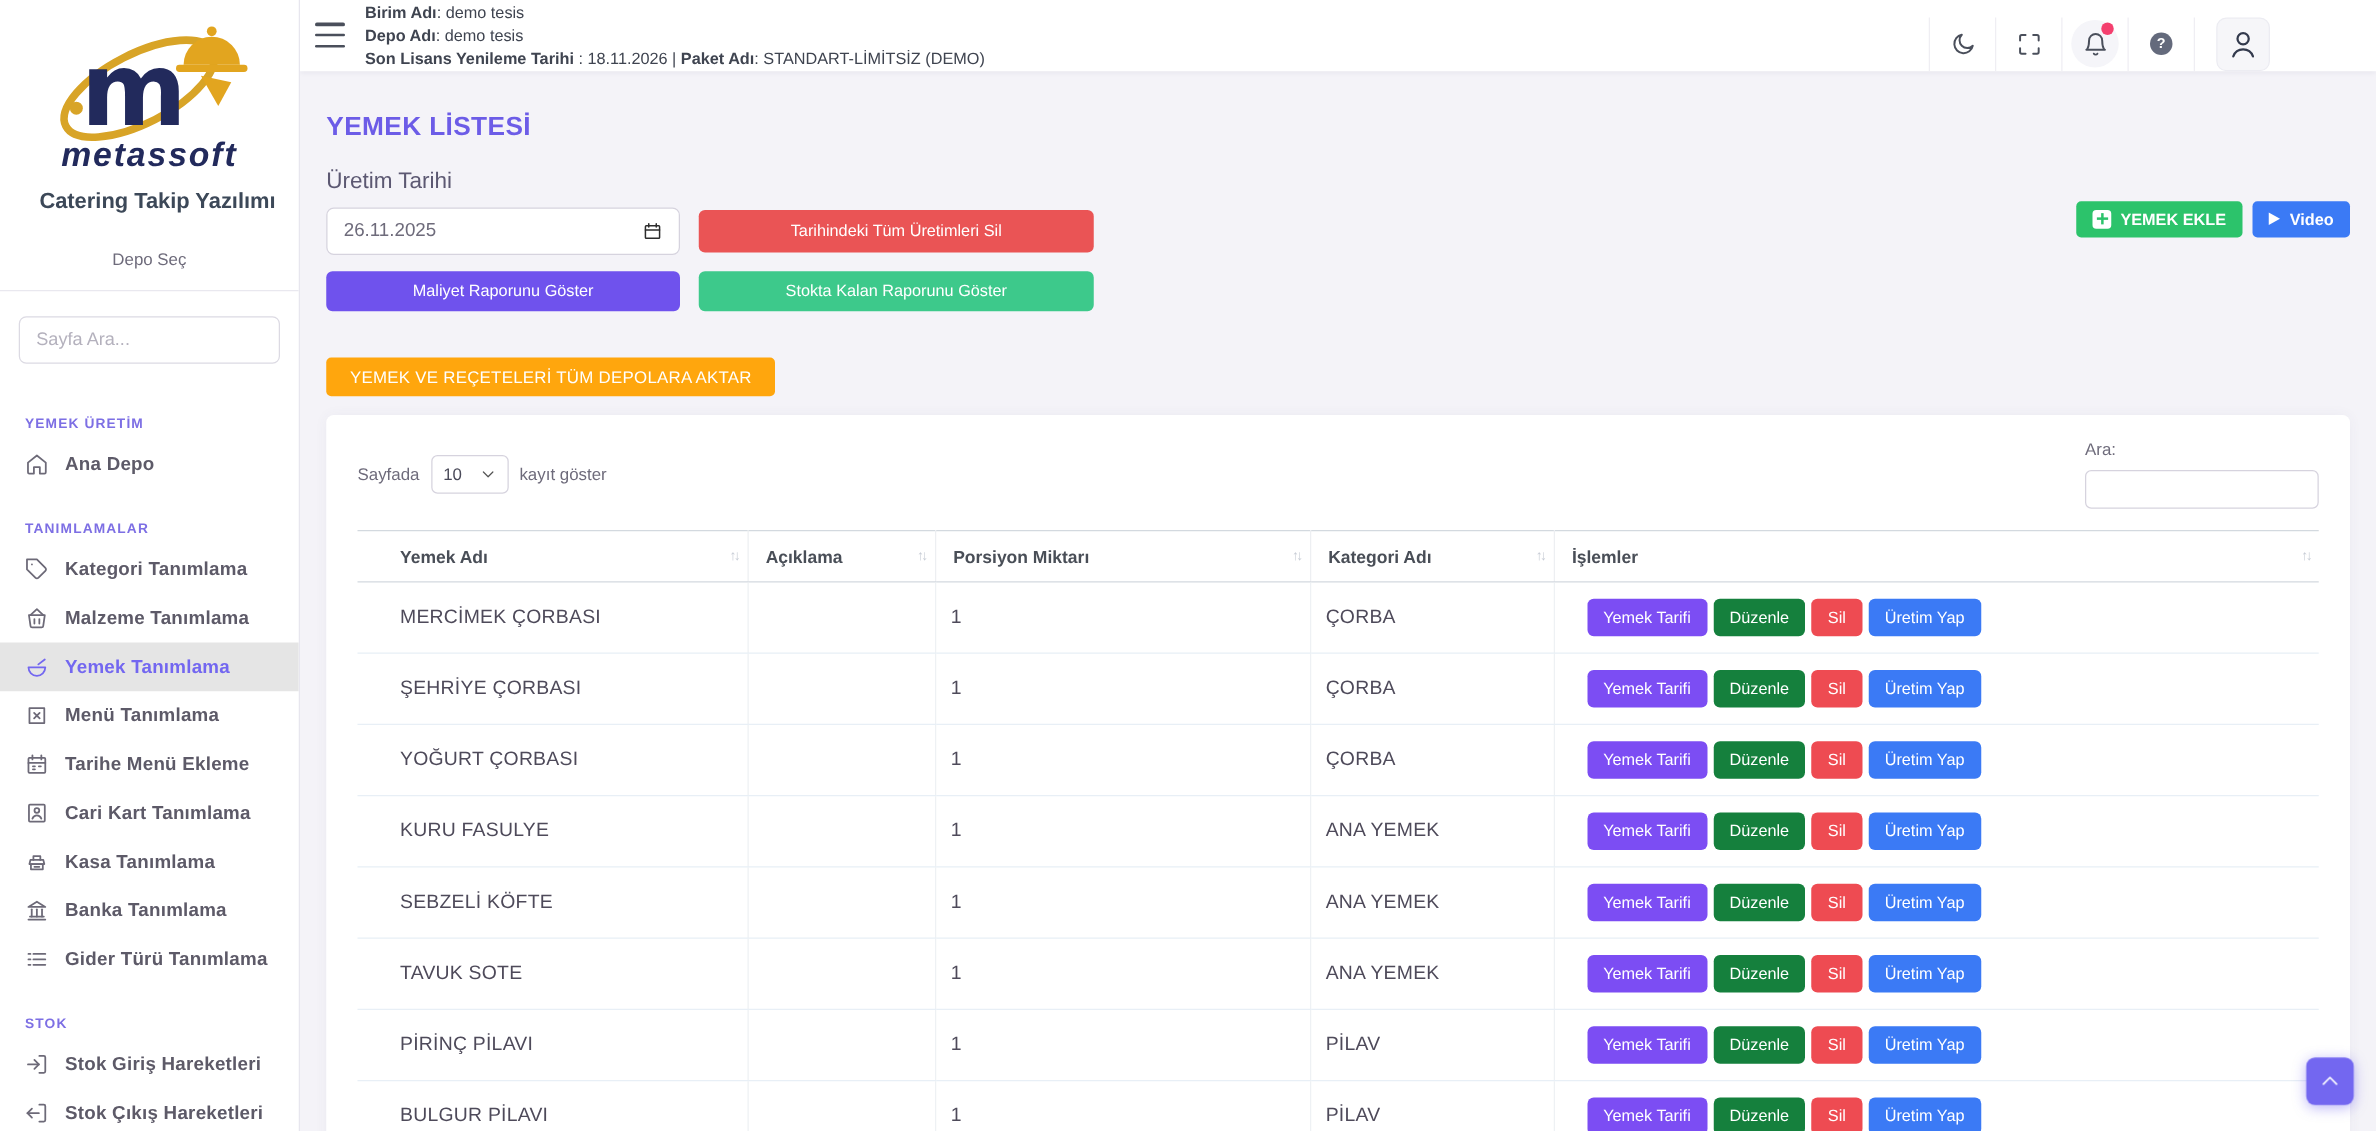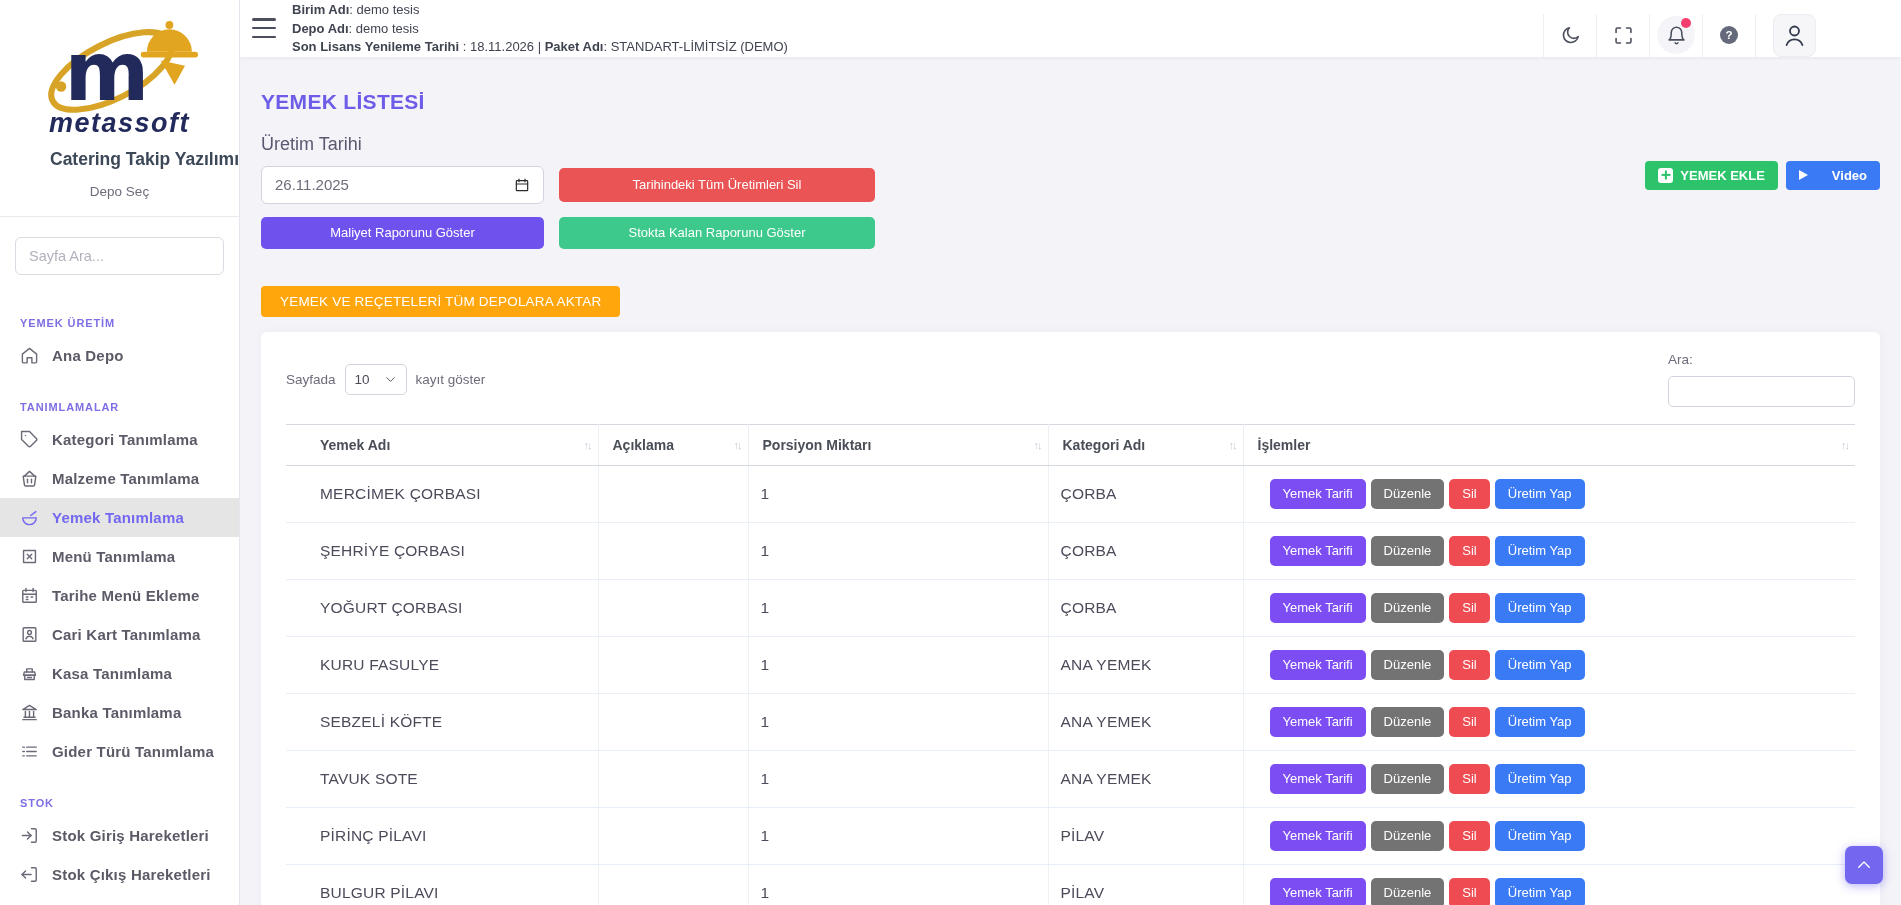--- a/index.html
+++ b/index.html
@@ -5,22 +5,22 @@
   * { box-sizing: border-box; margin: 0; padding: 0; }
   html,body { width:1901px; height:905px; overflow:hidden; }
   body { font-family:"Liberation Sans","DejaVu Sans",sans-serif; background:#f4f3f8; color:#4e4a5a; }
   .app { display:flex; height:100%; }
 
   
   .sidebar { width:240px; min-width:240px; background:#fff; border-right:1px solid #e7e6ee; height:905px; overflow:hidden; z-index:3; }
   .logo-wrap { margin-top:12px; text-align:center; }
   .logo-svg { width:172px; height:104px; }
   .logo-text { font-size:27px; font-weight:bold; color:#222a5c; letter-spacing:1.5px; margin-top:-12px;font-style:italic; }
-  .app-title { font-size:17.5px; font-weight:bold; color:#3c4858; text-align:right; margin-top:10px;padding-left:13px; }
-  .app-subtitle { font-size:13.5px; color:#6e6b7b; text-align:center; margin-top:14px; cursor:pointer; }
+  .app-title { font-size:17.5px; font-weight:bold; color:#3c4858; text-align:center; margin-top:10px;padding-left:13px; }
+  .app-subtitle { font-size:13.5px; color:#6e6b7b; text-align:center; margin-top:29px; cursor:pointer; }
   .side-divider { height:1px; background:#e9e8ef; margin-top:17px; }
   .side-search { padding:20px 15px 16px;text-decoration:underline; }
   .side-search input { width:100%; height:38px; border:1px solid #dcdae3; border-radius:6px; padding:0 13px; font-size:14.5px; color:#6e6b7b; font-family:inherit; outline:none; background:#fff; }
   .side-search input::placeholder { color:#b4b1bd; }
   .side-label { margin:26px 0 7px; padding:0 20px; font-size:11px; font-weight:bold; letter-spacing:.9px; color:#7d6fe4; }
   .side-item { display:flex; align-items:center; gap:13px; height:39px; padding:0 20px; color:#5d5a68; font-size:15px; font-weight:bold; letter-spacing:.2px; cursor:pointer; white-space:nowrap; }
   .side-item .si { width:19px; height:19px; display:inline-flex; color:#6d6a78; flex:none; }
   .side-item.active { background:#e5e5e5; color:#7367f0; }
   .side-item.active .si { color:#7367f0; }
 
@@ -56,21 +56,21 @@
   .btn { border:none; border-radius:5px; color:#fff; font-size:13px; font-family:inherit; cursor:pointer; }
   .btn.red    { background:#ea5455; height:34px; }
   .btn.purple { background:#6f52ed; height:32px; }
   .btn.green  { background:#3dc98b; height:32px; }
   .right-actions { position:absolute; top:-5px; right:0; display:flex; gap:8px; }
   .btn.add   { background:#2cc36b; height:29px; padding:0 13px; display:flex; align-items:center; gap:7px; font-weight:bold; border-radius:4px; }
   .plus-box { width:15px; height:15px; background:#fff; border-radius:3px; position:relative; }
   .plus-box::before, .plus-box::after { content:""; position:absolute; background:#2cc36b; left:50%; top:50%; transform:translate(-50%,-50%); }
   .plus-box::before { width:9px; height:2.2px; }
   .plus-box::after  { width:2.2px; height:9px; }
-  .btn.video { background:#3b7af5; height:29px; padding:0 13px; display:flex; align-items:center; gap:24px; font-weight:bold; border-radius:4px; }
+  .btn.video { background:#3b7af5; height:29px; padding:0 13px; display:flex; align-items:center; gap:8px; font-weight:bold; border-radius:4px; }
   .play { width:0; height:0; border-left:9px solid #fff; border-top:5.5px solid transparent; border-bottom:5.5px solid transparent; }
   .btn.orange { background:#ffa60d; height:31px; margin-top:37px; padding:0 19px; font-size:13.5px; letter-spacing:.2px; border-radius:4px; }
 
   
   .card { margin-top:15px; background:#fff; border-radius:6px; box-shadow:0 0 10px rgba(70,70,110,.05); padding:20px 25px; min-height:640px; }
   .card-top { display:flex; align-items:center; }
   .page-size { display:flex; align-items:center; gap:9px; font-size:13.5px; color:#6e6b7b; }
   .select { width:62px; height:31px; border:1px solid #d6d3de; border-radius:5px; background:#fff; display:flex; align-items:center; justify-content:space-between; padding:0 9px; font-size:13.5px; color:#4b4b5a; cursor:pointer; }
   .select .ico { width:13px; height:13px; display:inline-flex; color:#555; }
   .search-wrap { margin-left:auto; display:flex; align-items:flex-start; gap:9px; font-size:13.5px; color:#6e6b7b;flex-direction:column; }
@@ -80,21 +80,21 @@
   thead th { height:41px; border-top:1px solid #d3d9df; border-bottom:1px solid #d3d9df; border-right:1px solid #edeff2; font-size:14px; font-weight:bold; color:#494e57; text-align:left; padding:0 24px 0 14px; position:relative; cursor:pointer; }
   thead th:last-child { border-right:none; }
   thead th:first-child { padding-left:34px; }
   .sort { position:absolute; right:7px; top:50%; transform:translateY(-50%); font-size:11px; color:#c7ccd5; letter-spacing:-2px; font-weight:normal; }
   tbody td { height:57px; border-bottom:1px solid #e8eff6; border-right:1px solid #eef1f4; font-size:15.5px; color:#4e4a5a; padding:0 12px; letter-spacing:.2px; }
   tbody td:last-child { border-right:none; padding-left:26px; }
   tbody td:first-child { padding-left:34px; }
   .actions { display:flex; gap:5px; }
   .abtn { height:30px; padding:0 13px; border:none; border-radius:5px; color:#fff; font-size:13px; cursor:pointer; font-family:inherit; white-space:nowrap; }
   .abtn.purple { background:#7c4df3; }
-  .abtn.amber  { background:#737373; }
+  .abtn.amber  { background:#15803d; }
   .abtn.red    { background:#ee4b52; }
   .abtn.blue   { background:#3b7af5; }
 
   .scroll-top { position:fixed; right:18px; bottom:21px; width:38px; height:38px; border-radius:7px; background:#7367f0; border:none; color:#fff; display:flex; align-items:center; justify-content:center; cursor:pointer; box-shadow:0 2px 10px rgba(115,103,240,.5); }
   .scroll-top .ico { width:18px; height:18px; display:inline-flex; }
 </style>
 </head>
 <body>
 
 <div class="app">

